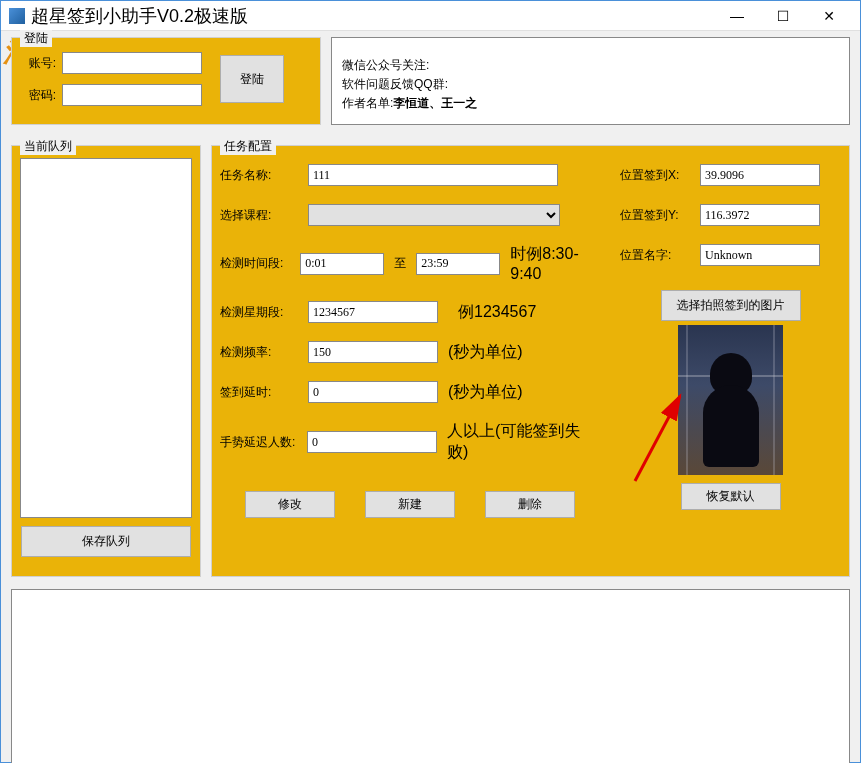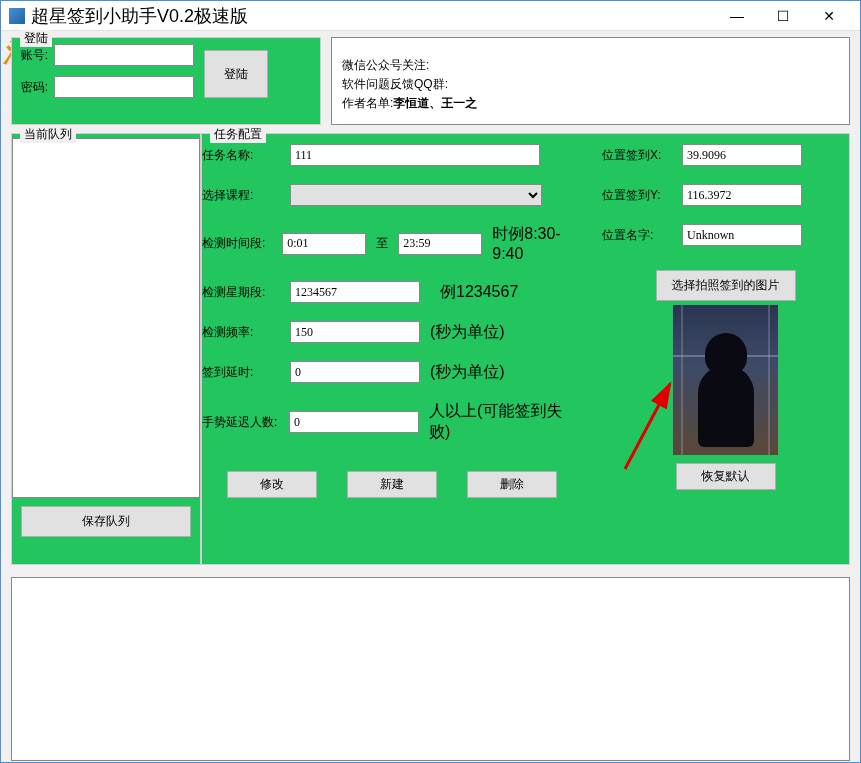--- a/index.html
+++ b/index.html
@@ -4,33 +4,33 @@
 <style>
 * { box-sizing: border-box; margin: 0; padding: 0; }
 body { font-family: "Microsoft YaHei", SimSun, sans-serif; font-size: 12px; background: #fff; color: #000; }
 .window { width: 861px; height: 763px; border: 1px solid #4a90d9; background: #f0f0f0; position: relative; }
 .titlebar { height: 30px; background: #fff; display: flex; align-items: center; padding: 0 8px; border-bottom: 1px solid #e0e0e0; }
 .titlebar .icon { width: 16px; height: 16px; background: linear-gradient(135deg,#4a90d9,#2060a0); margin-right: 6px; }
 .titlebar .title { flex: 1; font-size: 18px; }
 .titlebar .ctrls { display: flex; gap: 0; }
 .titlebar .ctrl { width: 46px; height: 30px; display: flex; align-items: center; justify-content: center; font-size: 14px; cursor: pointer; }
 .content { position: relative; padding: 6px 10px; }
-.fieldset { border: 1px solid #d0d0d0; padding: 0; margin-bottom: 6px; position: relative; background: #22c55e; }
+.fieldset { border: 1px solid #d0d0d0; padding: 8px; margin-bottom: 6px; position: relative; background: #eab308; }
 .fieldset .legend { position: absolute; top: -8px; left: 8px; background: #f0f0f0; padding: 0 4px; font-size: 12px; }
 .row1 { display: flex; gap: 10px; }
 .login-box { width: 310px; height: 88px; }
-.login-inner { display: flex; align-items: flex-end; gap: 10px; padding-top: 6px; }
+.login-inner { display: flex; align-items: center; gap: 18px; padding-top: 6px; }
 .login-fields { display: flex; flex-direction: column; gap: 10px; }
 .login-fields .frow { display: flex; align-items: center; gap: 6px; }
 .login-fields label { width: 36px; text-align: right; }
 .login-fields input { width: 140px; height: 22px; border: 1px solid #888; padding: 0 4px; font-family: inherit; font-size: 12px; }
 .btn { background: #e1e1e1; border: 1px solid #adadad; padding: 4px 14px; font-size: 12px; font-family: inherit; cursor: pointer; }
 .info-box { flex: 1; height: 88px; border: 1px solid #888; background: #fff; padding: 18px 10px; line-height: 1.6; }
 .info-box .bold { font-weight: bold; }
-.row2 { display: flex; margin-top: 2px; }
+.row2 { display: flex; gap: 10px; margin-top: 14px; }
 .queue-box { width: 190px; height: 432px; }
 .queue-list { width: 100%; height: 360px; border: 1px solid #888; background: #fff; margin-top: 4px; }
 .save-queue { width: 170px; margin: 8px auto 0; display: block; padding: 6px 0; }
 .task-box { flex: 1; height: 432px; }
 .task-grid { display: grid; grid-template-columns: 380px 1fr; gap: 0 20px; padding-top: 10px; }
 .task-left { display: flex; flex-direction: column; gap: 18px; }
 .task-right { display: flex; flex-direction: column; gap: 18px; }
 .trow { display: flex; align-items: center; gap: 10px; }
 .trow .lbl { width: 78px; text-align: left; white-space: nowrap; }
 .trow input[type=text] { height: 22px; border: 1px solid #888; padding: 0 4px; font-family: Liberation Serif, serif; font-size: 12px; background: #fff; }

